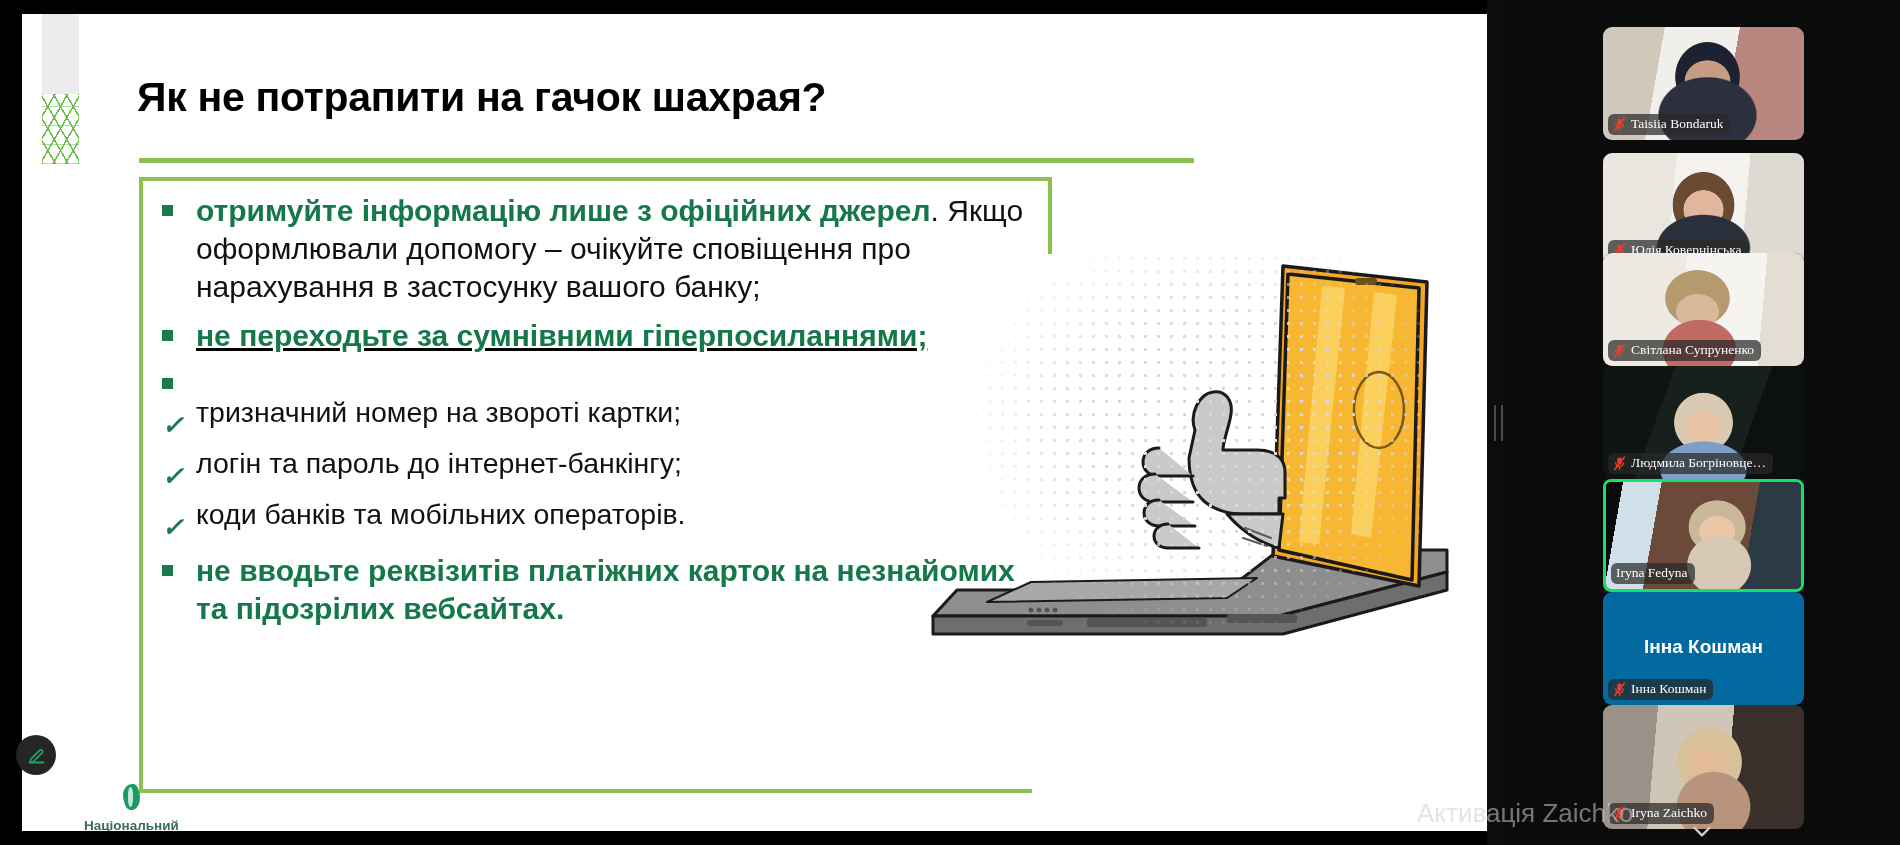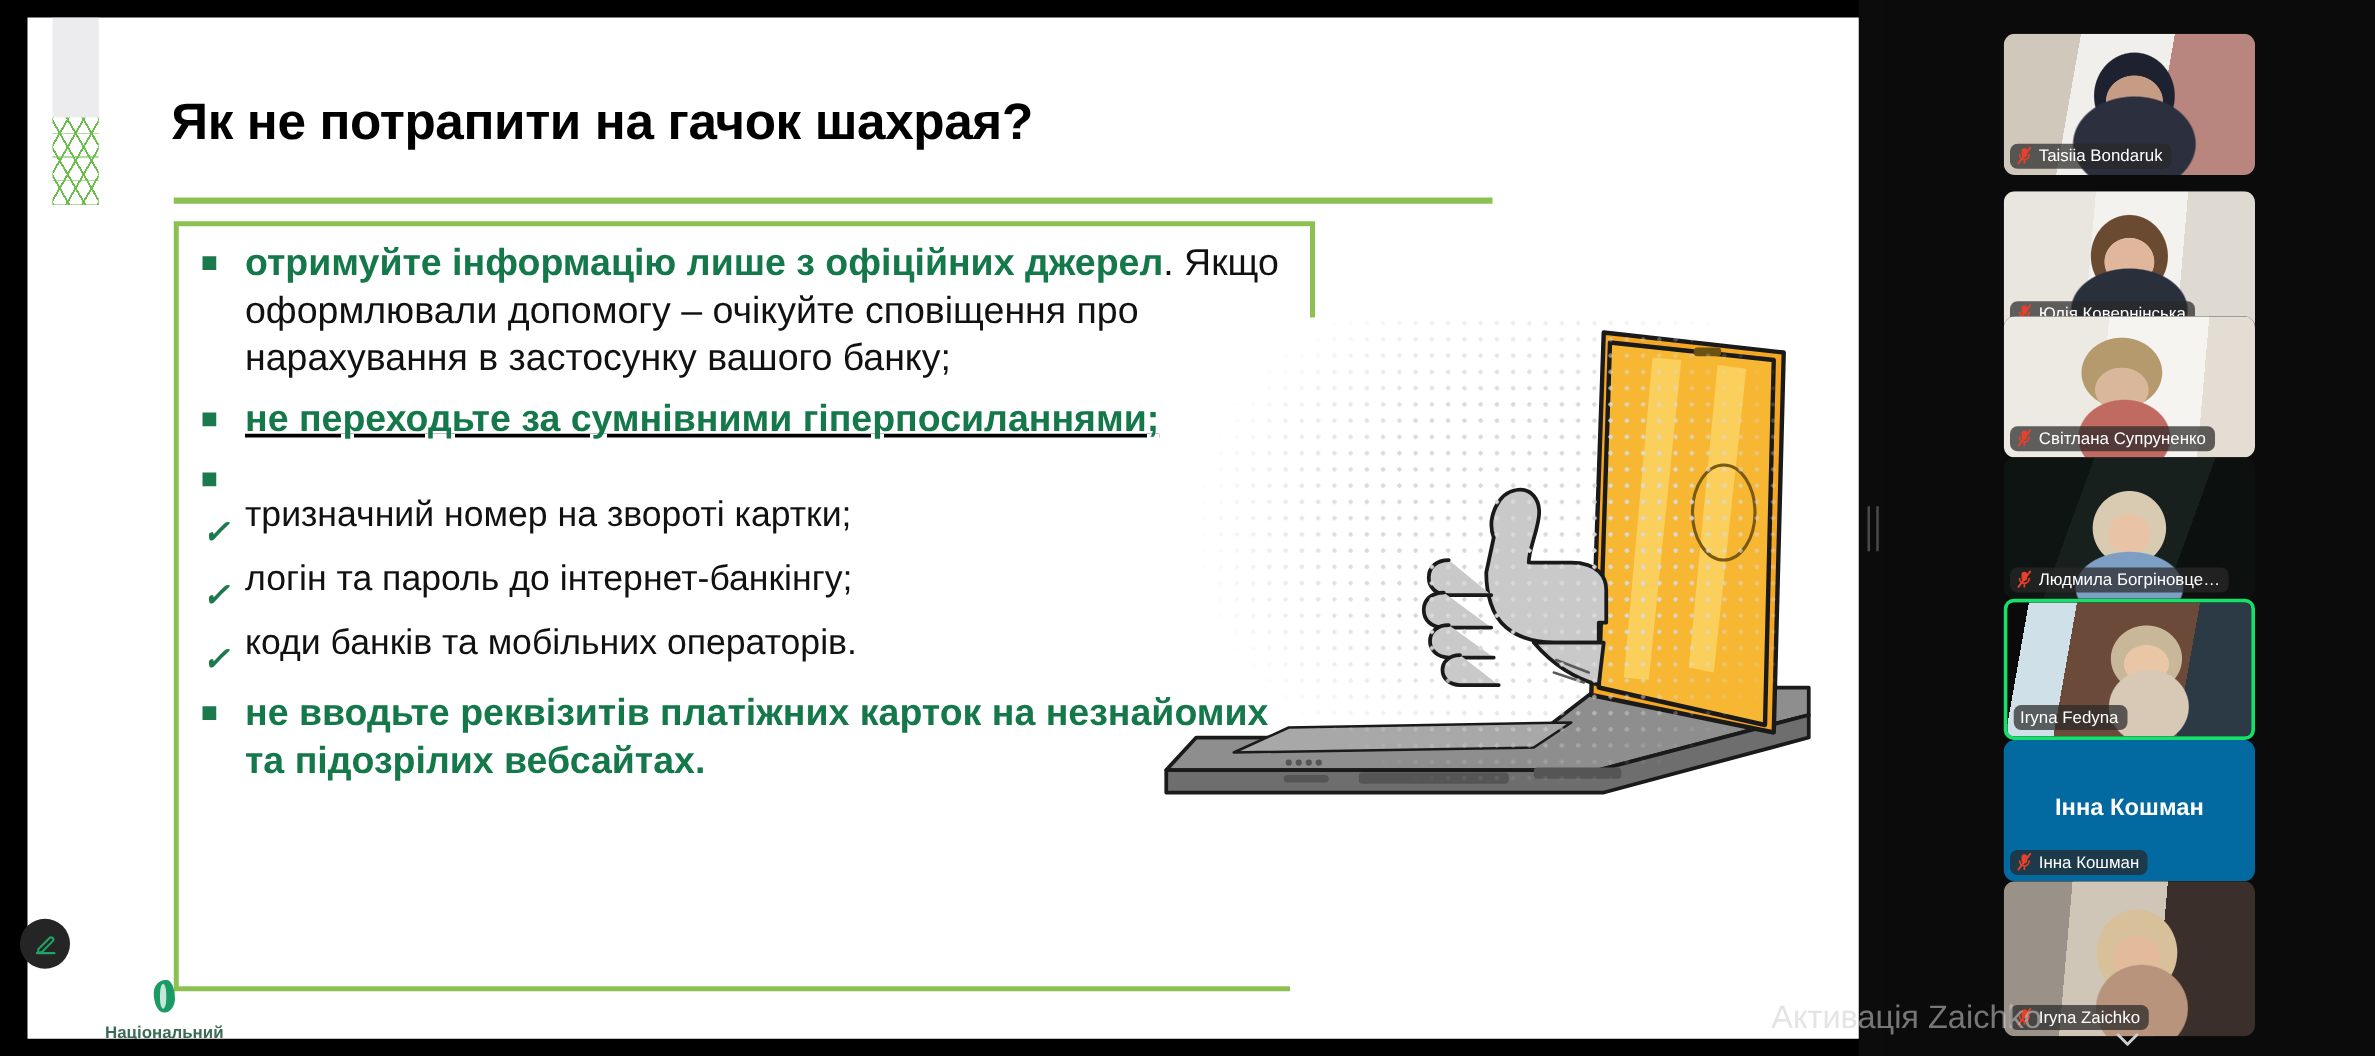--- a/index.html
+++ b/index.html
@@ -61,21 +61,21 @@
   .splitter{position:absolute;left:1490px;top:0;width:16px;height:845px;background:#0c0c0c;
     display:flex;align-items:center;justify-content:center;}
   .split-grip{width:5px;height:36px;border-left:2px solid #4a4a4a;border-right:2px solid #4a4a4a;}
 
   
   .strip{position:absolute;left:1506px;top:0;width:394px;height:845px;background:#0b0b0b;}
   .tile{position:absolute;left:97px;width:201px;border-radius:9px;overflow:hidden;background:#121212;}
   .tile .vid{position:absolute;inset:0;}
   .tile.active{border:3px solid #17e06a;border-radius:8px;box-sizing:border-box;}
   .namebar{position:absolute;left:5px;bottom:5px;max-width:186px;display:flex;align-items:center;gap:5px;
-    background:rgba(40,40,40,.72);border-radius:6px;padding:2px 7px 3px 5px;}
+    background:rgba(40,40,40,.72);border-radius:6px;padding:2px 7px 3px 5px;font-family:Liberation Serif, serif;}
   .namebar .nm{color:#fff;font-size:13.5px;white-space:nowrap;overflow:hidden;text-overflow:ellipsis;}
   .mic{flex:0 0 13px;height:15px;position:relative;}
   .center-name{position:absolute;left:0;right:0;top:50%;transform:translateY(-60%);text-align:center;
     color:#fff;font-size:19px;font-weight:bold;}
   .chev{position:absolute;left:183px;top:818px;width:26px;height:26px;}
 
   .watermark{position:absolute;left:1417px;top:798px;color:#cfcfcf;font-size:26px;opacity:.55;
     white-space:nowrap;}
 </style>
 </head>

